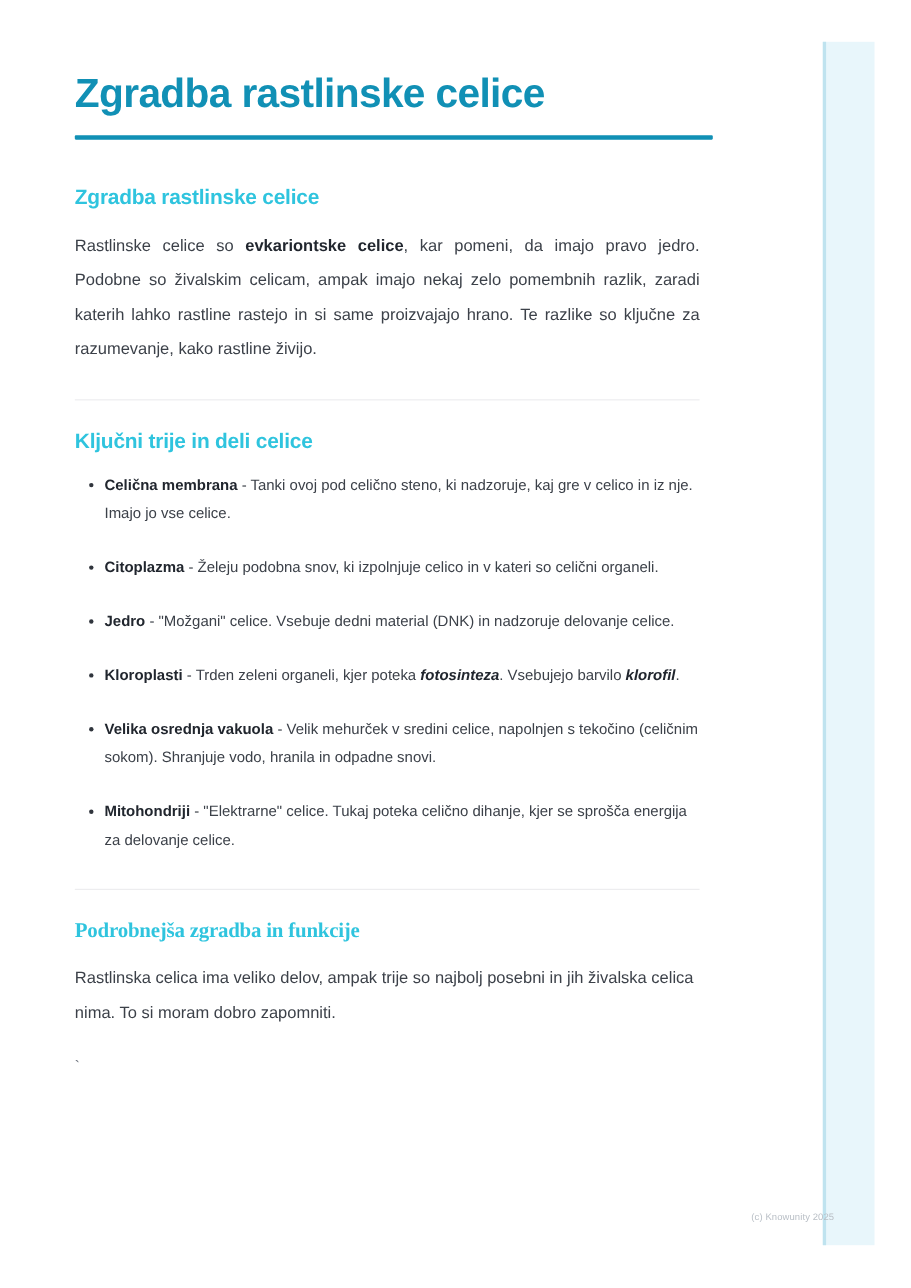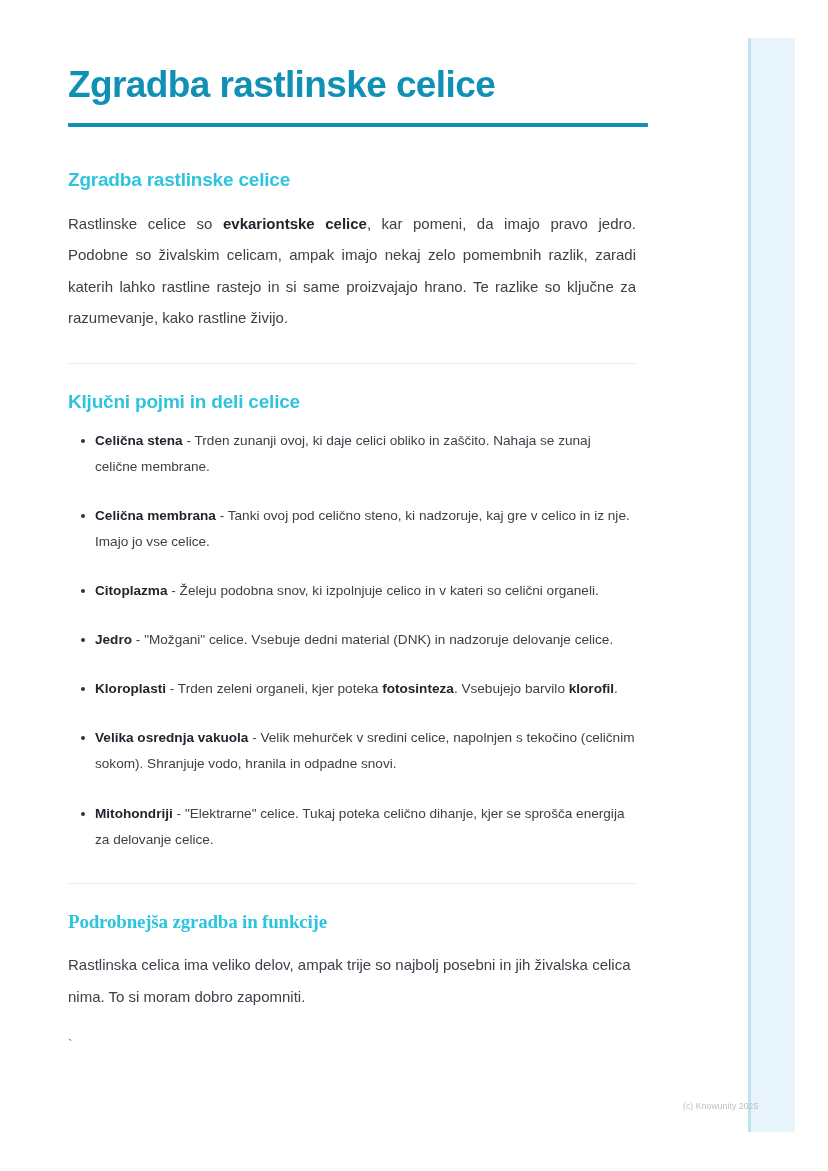--- a/index.html
+++ b/index.html
@@ -119,21 +119,21 @@
     top: 11px;
     width: 4px;
     height: 4px;
     border-radius: 50%;
     background: #30353d;
   }
   ul.term-list li .term {
     font-weight: 700;
     color: #21262e;
   }
-  ul.term-list li b { font-weight: 700; color: #21262e; }
+  ul.term-list li b { font-weight: 700; color: #21262e; font-style: italic; }
 
   
   .stray-tick {
     margin-top: 22px;
     font-size: 13.6px;
     line-height: 1.6;
     color: #6d737d;
   }
 
   
@@ -155,24 +155,23 @@
 
     <h1 class="doc-title">Zgradba rastlinske celice</h1>
     <div class="title-rule"></div>
 
     <h2 class="section-heading sec-1">Zgradba rastlinske celice</h2>
 
     <p class="body-text"><span>Rastlinske celice so </span><b>evkariontske celice</b><span>, kar pomeni, da imajo pravo jedro. Podobne so živalskim celicam, ampak imajo nekaj zelo pomembnih razlik, zaradi katerih lahko rastline rastejo in si same proizvajajo hrano. Te razlike so ključne za razumevanje, kako rastline živijo.</span></p>
 
     <div class="divider"></div>
 
-    <h2 class="section-heading sec-2">Ključni pojmi in deli celice</h2>
+    <h2 class="section-heading sec-2">Ključni trije in deli celice</h2>
 
     <ul class="term-list">
-      <li><span class="term">Celična stena</span><span> - </span><span>Trden zunanji ovoj, ki daje celici obliko in zaščito. Nahaja se zunaj celične membrane.</span></li>
 
       <li><span class="term">Celična membrana</span><span> - </span><span>Tanki ovoj pod celično steno, ki nadzoruje, kaj gre v celico in iz nje. Imajo jo vse celice.</span></li>
 
       <li><span class="term">Citoplazma</span><span> - </span><span>Želeju podobna snov, ki izpolnjuje celico in v kateri so celični organeli.</span></li>
 
       <li><span class="term">Jedro</span><span> - </span><span>"Možgani" celice. Vsebuje dedni material (DNK) in nadzoruje delovanje celice.</span></li>
 
       <li><span class="term">Kloroplasti</span><span> - </span><span>Trden zeleni organeli, kjer poteka </span><b>fotosinteza</b><span>. Vsebujejo barvilo </span><b>klorofil</b><span>.</span></li>
 
       <li><span class="term">Velika osrednja vakuola</span><span> - </span><span>Velik mehurček v sredini celice, napolnjen s tekočino (celičnim sokom). Shranjuje vodo, hranila in odpadne snovi.</span></li>

